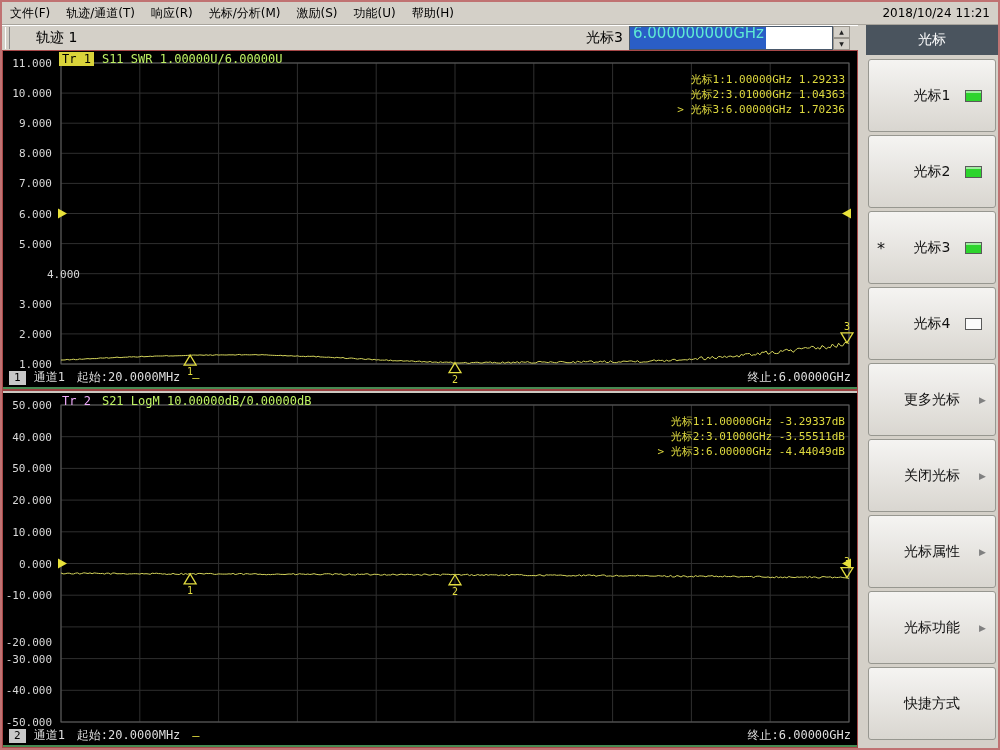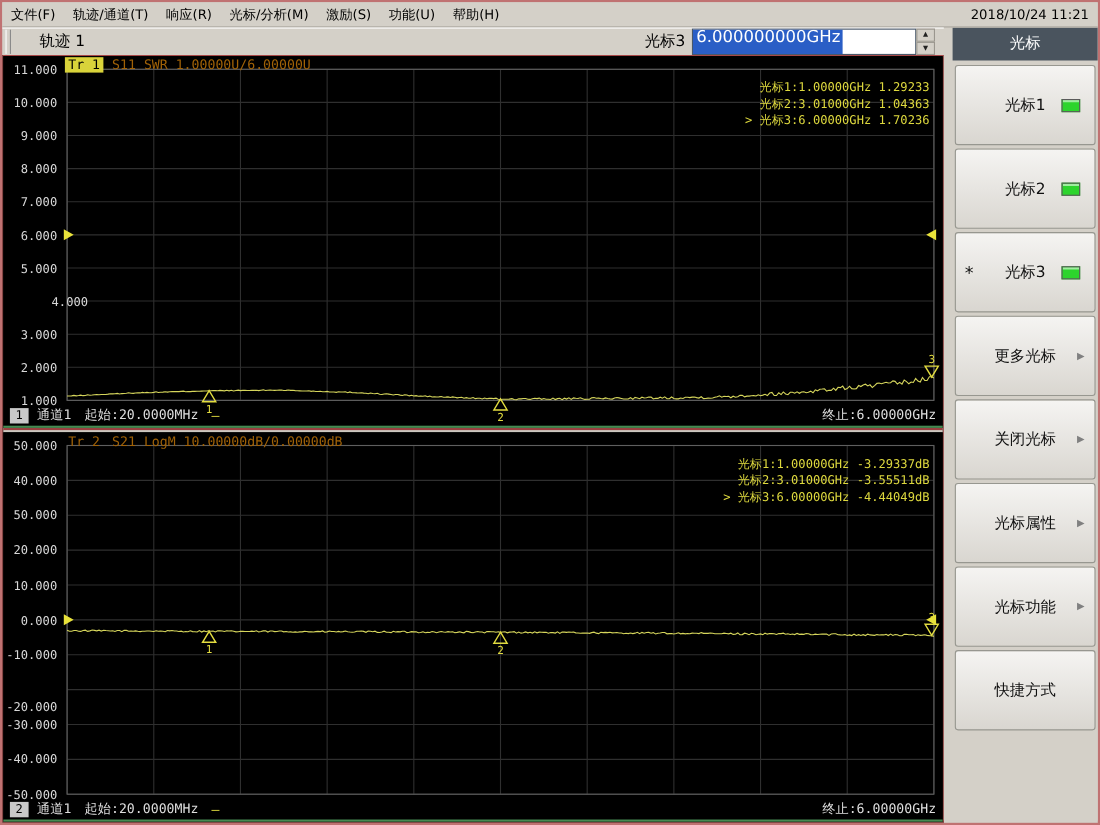--- a/index.html
+++ b/index.html
@@ -16,36 +16,36 @@
   .left{width:856px;display:flex;flex-direction:column;}
   
   .toolbar{height:30px;display:flex;align-items:center;position:relative;
            border-top:1px solid #ffffff;}
   .grip{width:3px;height:22px;border-left:1px solid #fff;border-right:1px solid #8a8a8a;margin-left:3px;}
   .trace-label{font-size:14px;margin-left:26px;color:#000;}
   .spacer{flex:1;}
   .field-label{font-size:14px;margin-right:6px;color:#000;}
   .num-input{width:202px;height:22px;background:#fff;border:1px solid #49586a;
              display:flex;align-items:center;overflow:hidden;}
-  .sel{background:#2a5ec6;color:#ffffff;font-size:15px;padding:1px 2px 11px 3px;white-space:nowrap;}
+  .sel{background:#2a5ec6;color:#5eead4;font-size:15px;padding:1px 2px 11px 3px;white-space:nowrap;}
   .spinner{width:17px;height:24px;display:flex;flex-direction:column;margin-right:8px;}
   .spin-btn{flex:1;background:#d4d0c8;border:1px solid #9a968e;font-size:6px;
             line-height:9px;text-align:center;color:#222;cursor:default;}
   
   .charts{flex:1;border:1px solid #a84848;background:#000;display:flex;flex-direction:column;}
   .panel{position:relative;background:#000;border-bottom:2px solid #478a52;}
   .panel-top{height:336px;}
   .panel-bot{height:352px;}
   .panel-gap{height:4px;background:#ccc8c0;border-top:2px solid #9a4040;box-sizing:border-box;}
   .plot{position:absolute;left:0;top:0;z-index:2;overflow:visible;}
   .trace-title{position:absolute;top:1px;left:56px;font-size:12px;z-index:3;
                font-family:"DejaVu Sans Mono",monospace;white-space:nowrap;}
-  .tr-tag{color:#a16207;padding:0 3px;}
+  .tr-tag{color:#f0abfc;padding:0 3px;}
   .tr-tag.hl{background:#d9d33a;color:#000;}
-  .tr-desc{color:#a16207;margin-left:8px;}
+  .tr-desc{color:#bef264;margin-left:8px;}
   .ylabels{position:absolute;left:0;top:0;width:53px;height:100%;z-index:3;}
   .ylab{position:absolute;left:0;width:49px;text-align:right;font-size:11px;color:#d8d8d8;
         font-family:"DejaVu Sans Mono",monospace;}
   .readout{position:absolute;top:21px;right:12px;text-align:right;z-index:3;
            font-size:11px;line-height:15px;color:#ddd83e;
            font-family:"DejaVu Sans Mono",monospace;white-space:nowrap;}
   .statusbar{position:absolute;left:0;right:0;bottom:0;height:19px;z-index:1;
              display:flex;align-items:center;font-size:12px;color:#dedede;
              font-family:"DejaVu Sans Mono",monospace;}
   .ch-badge{background:#c8c8c8;color:#000;font-size:11px;line-height:14px;height:14px;
@@ -253,20 +253,24 @@
           <div class="softkey">
             <span class="sk-label">光标2</span>
             <span class="led on"></span>
           </div>
           <div class="softkey">
             <span class="star">*</span>
             <span class="sk-label">光标3</span>
             <span class="led on"></span>
           </div>
           <div class="softkey">
+            <span class="sk-label">光标4</span>
+            <span class="led off"></span>
+          </div>
+          <div class="softkey">
             <span class="sk-label">更多光标</span>
             <span class="sk-arrow">▶</span>
           </div>
           <div class="softkey">
             <span class="sk-label">关闭光标</span>
             <span class="sk-arrow">▶</span>
           </div>
           <div class="softkey">
             <span class="sk-label">光标属性</span>
             <span class="sk-arrow">▶</span>

